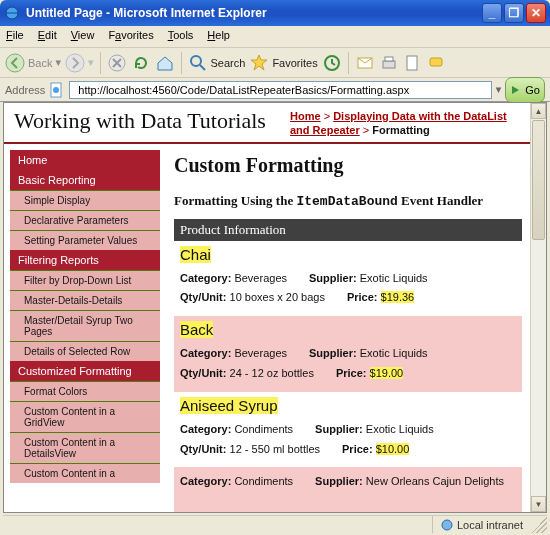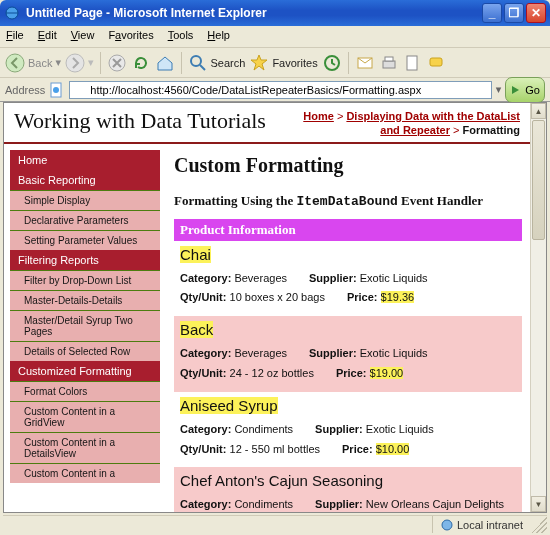--- a/index.html
+++ b/index.html
@@ -42,21 +42,21 @@
   .tbbtn{display:flex;align-items:center;gap:3px;color:#888;font-size:11px}
   .tbbtn.enabled{color:#222}
   .tbicon{width:20px;height:20px;display:inline-flex;align-items:center;justify-content:center}
   .divider{width:1px;height:22px;background:#c8c3af;margin:0 2px}
   .addressbar{
     background:#ECE9D8;height:24px;display:flex;align-items:center;padding:0 5px;gap:4px;border-bottom:1px solid #999
   }
   .addressbar label{color:#666}
   .addressbar .doc-icon{width:16px;height:16px}
   .addressbar input{
-    flex:1;height:18px;border:1px solid #7F9DB9;padding:0 20px;font-size:11px;background:#fff
+    flex:1;height:18px;border:1px solid #7F9DB9;padding:0 8px;font-size:11px;background:#fff
   }
   .gobtn{
     display:flex;align-items:center;gap:3px;height:20px;padding:12px 4px;
     border:1px solid #7aa05a;border-radius:7px;
     background:linear-gradient(to bottom,#d9f0b8,#a7d36a);font-size:11px
   }
   
   .viewport{
     position:absolute;left:3px;right:3px;top:102px;bottom:22px;
     background:#fff;border:1px solid #888;overflow:hidden
@@ -80,38 +80,38 @@
     position:absolute;left:0;right:16px;top:0;bottom:0;overflow:hidden;
     font-family:Verdana, Geneva, sans-serif
   }
   .pageheader{
     display:flex;align-items:flex-start;padding:6px 10px 4px;border-bottom:2px solid #8B1A1A
   }
   .pagetitle{
     font-family:Georgia,"Times New Roman",serif;font-size:22px;
     flex:1;color:#111;line-height:1.1
   }
-  .breadcrumb{font-size:11px;color:#A00000;max-width:230px;line-height:1.3;text-align:right}
+  .breadcrumb{font-size:11px;color:#A00000;max-width:230px;line-height:1.3;text-align:left}
   .breadcrumb a{color:#A00000;text-decoration:underline;font-weight:bold}
   .breadcrumb .current{color:#111;font-weight:bold}
   .body{display:flex;padding:6px 6px 0}
   .sidebar{width:150px;flex-shrink:0}
   .navgroup{background:#A81E2E;color:#fff;padding:4px 8px;font-size:11px}
   .navitem{
     background:#E8AFAF;color:#151515;padding:4px 8px;font-size:10px;
     border-top:1px solid #4d7c0f
   }
   .subitem{padding-left:14px}
   .content{flex:1;padding:0 2px 0 14px;font-size:11px;color:#111}
   h1.custom{
     font-family:Georgia,serif;font-size:20px;font-weight:bold;margin:4px 0 10px
   }
   h2.sub{font-family:Georgia,serif;font-size:13px;font-weight:bold;margin:16px 0 10px}
   h2.sub code{font-family:"Courier New",monospace}
-  .infobar{background:#d946ef;color:#fff;font-weight:bold;padding:3px 6px;font-size:13px;font-family:Georgia,serif}
+  .infobar{background:#404040;color:#fff;font-weight:normal;padding:3px 6px;font-size:13px;font-family:Georgia,serif}
   .product{padding:5px 6px 8px;font-size:11px}
   .product.alt{background:#F7CACA}
   .prodname{font-family:Liberation Sans, sans-serif;font-size:15px;margin-bottom:6px;display:inline-block}
   .hl{background:#FCF25A}
   .fields{line-height:1.8}
   .fields b{font-weight:bold}
   .fields .col{display:inline-block}
   .fields .gap{display:inline-block;width:22px}
   
   .statusbar{
@@ -296,21 +296,20 @@
             </div>
             <div class="product alt">
               <div><span class="prodname hl">Back</span></div>
               <div class="fields"><span class="col"><b>Category:</b> <span>Beverages</span></span><span class="gap"></span><span class="col"><b>Supplier:</b> <span>Exotic Liquids</span></span><br><span class="col"><b>Qty/Unit:</b> <span>24 - 12 oz bottles</span></span><span class="gap"></span><span class="col"><b>Price:</b> <span><span class="hl">$19.00</span></span></span></div>
             </div>
             <div class="product">
               <div><span class="prodname hl">Aniseed Syrup</span></div>
               <div class="fields"><span class="col"><b>Category:</b> <span>Condiments</span></span><span class="gap"></span><span class="col"><b>Supplier:</b> <span>Exotic Liquids</span></span><br><span class="col"><b>Qty/Unit:</b> <span>12 - 550 ml bottles</span></span><span class="gap"></span><span class="col"><b>Price:</b> <span><span class="hl">$10.00</span></span></span></div>
             </div>
             <div class="product alt">
-              <div><span class="prodname">Chef Anton's Cajun Seasoning</span></div>
               <div class="fields"><span class="col"><b>Category:</b> <span>Condiments</span></span><span class="gap"></span><span class="col"><b>Supplier:</b> <span>New Orleans Cajun Delights</span></span><br><span class="col"> </span><span class="gap"></span><span class="col"> </span></div>
             </div>
           </div>
       </div>
     </div>
   </div>
   <div class="scrollbar">
     <div class="scrollbtn">▲</div>
     <div class="thumb"></div>
     <div class="scrollbtn down">▼</div>

